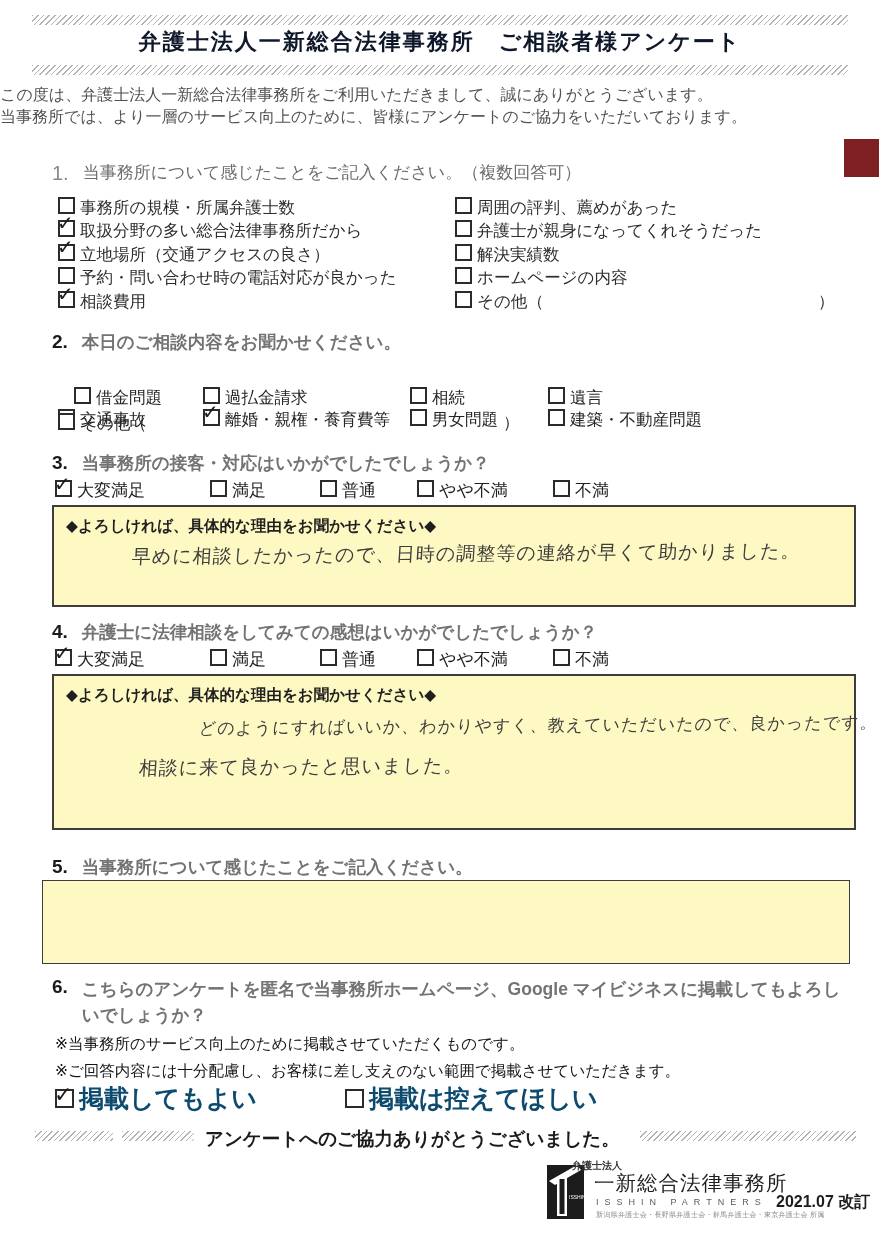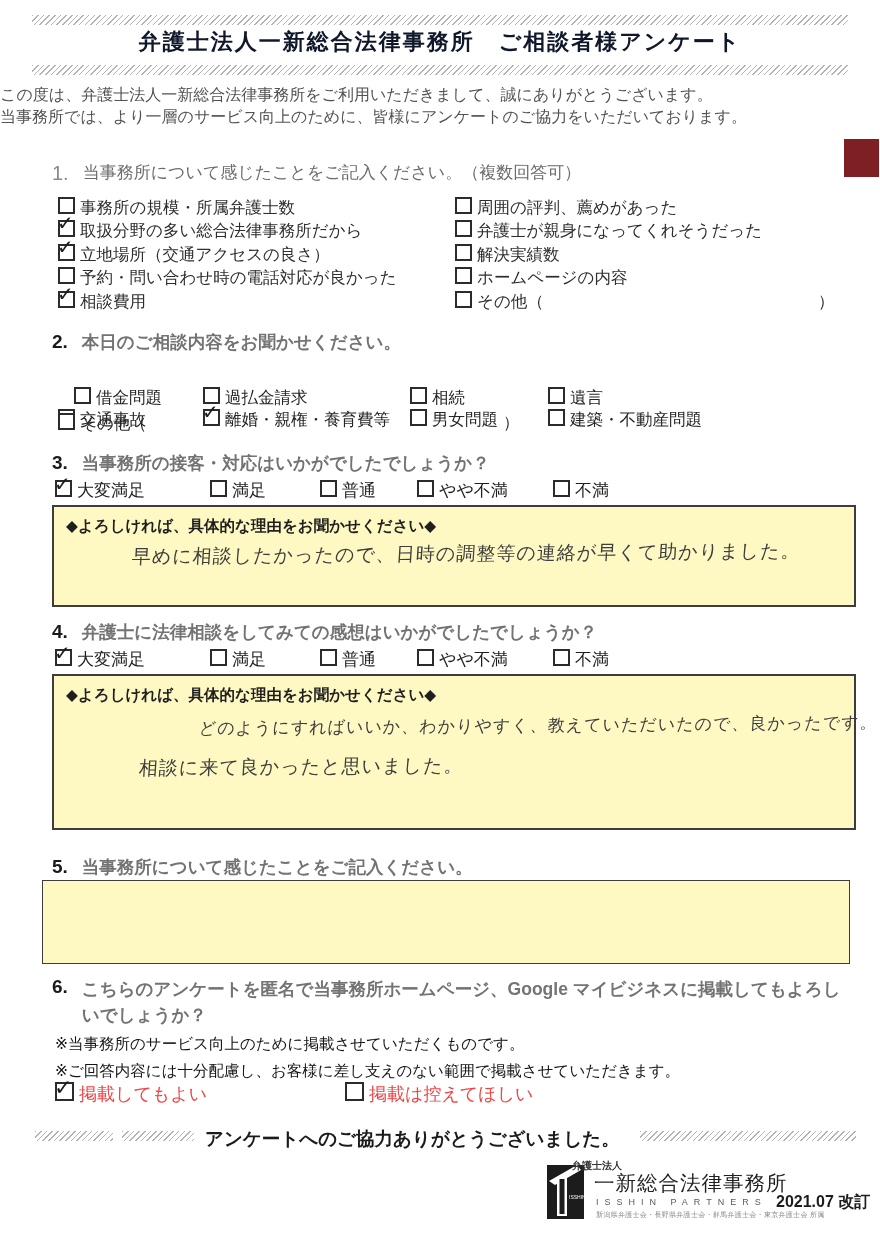--- a/index.html
+++ b/index.html
@@ -44,21 +44,21 @@
   .ratings { position:absolute; left:55px; height:24px; }
   .ratings .opt { position:absolute; top:0; white-space:nowrap; font-size:17px; color:#1f1f1f; }
 
   .cbox { position:absolute; border:2px solid #3d3d3d; background:#fef9c3; }
   .cbox.thin { border-width:1.5px; }
   .cprompt { position:absolute; left:12px; top:9px; font-size:15.5px; font-weight:bold; color:#1f1f1f; }
   .hand { position:absolute; white-space:nowrap; color:#3e3e3e;
         letter-spacing:1px; transform:skewX(-4deg) rotate(-0.5deg); }
 
   .notes { position:absolute; left:55px; font-size:15.5px; color:#151515; line-height:27px; }
-  .pub-opt { position:absolute; font-size:18px; font-weight:normal; color:#ef4444; white-space:nowrap; }
+  .pub-opt { position:absolute; font-size:25px; font-weight:bold; color:#0c4a6e; white-space:nowrap; }
 
   .thanks { position:absolute; left:205px; top:1126px; font-size:18.5px; font-weight:bold; color:#1b1b1b; }
 
   .logo-type { position:absolute; left:572px; top:1159px; font-size:10px; font-weight:bold; color:#333; }
   .logo-name { position:absolute; left:594px; top:1169px; font-size:20.5px; color:#1f1f1f; letter-spacing:1px; }
   .logo-en { position:absolute; left:596px; top:1197px; font-size:9px; letter-spacing:6px; color:#5a5a5a; }
   .logo-small { position:absolute; left:596px; top:1210px; font-size:7px; color:#8a8a8a; letter-spacing:.3px; }
   .revision { position:absolute; left:776px; top:1192px; font-size:16px; font-weight:bold; color:#1d1d1d; }
 </style>
 </head>

